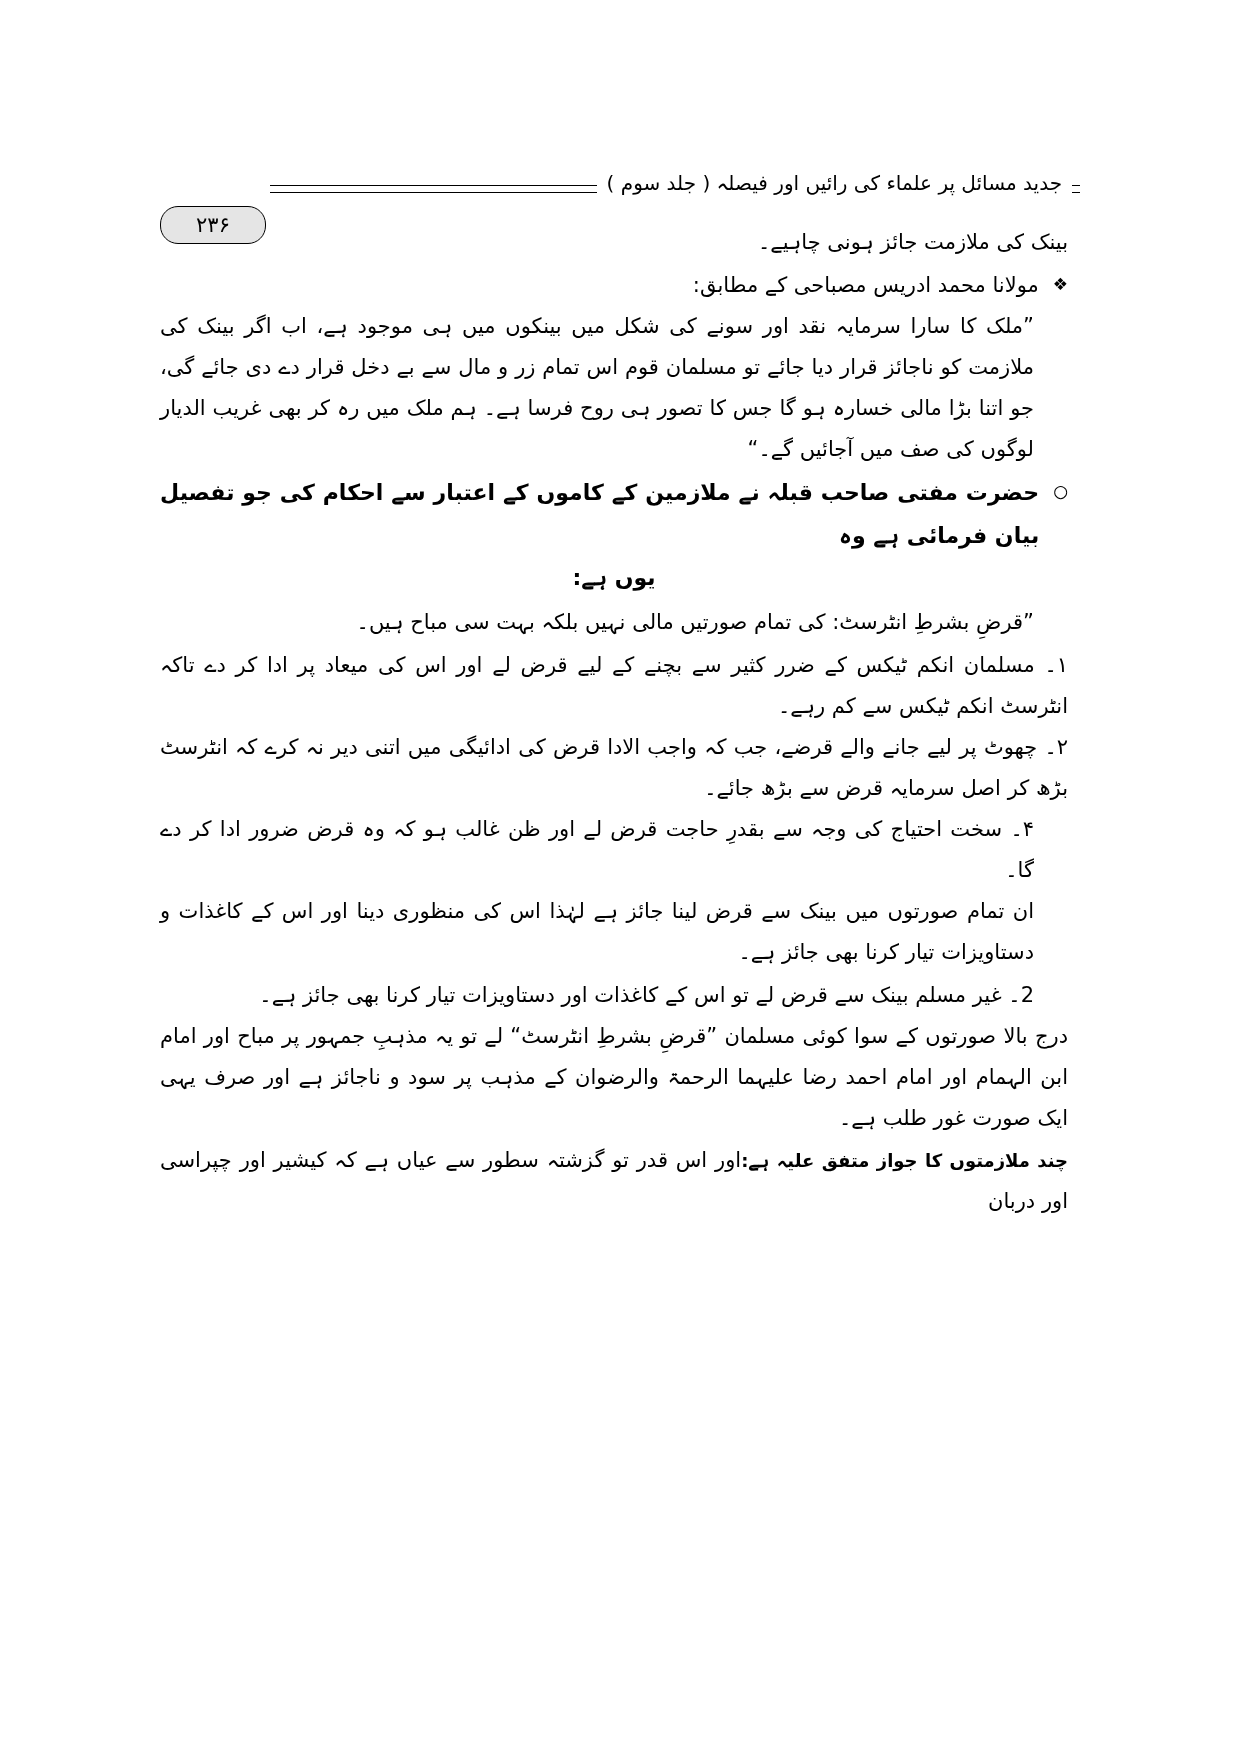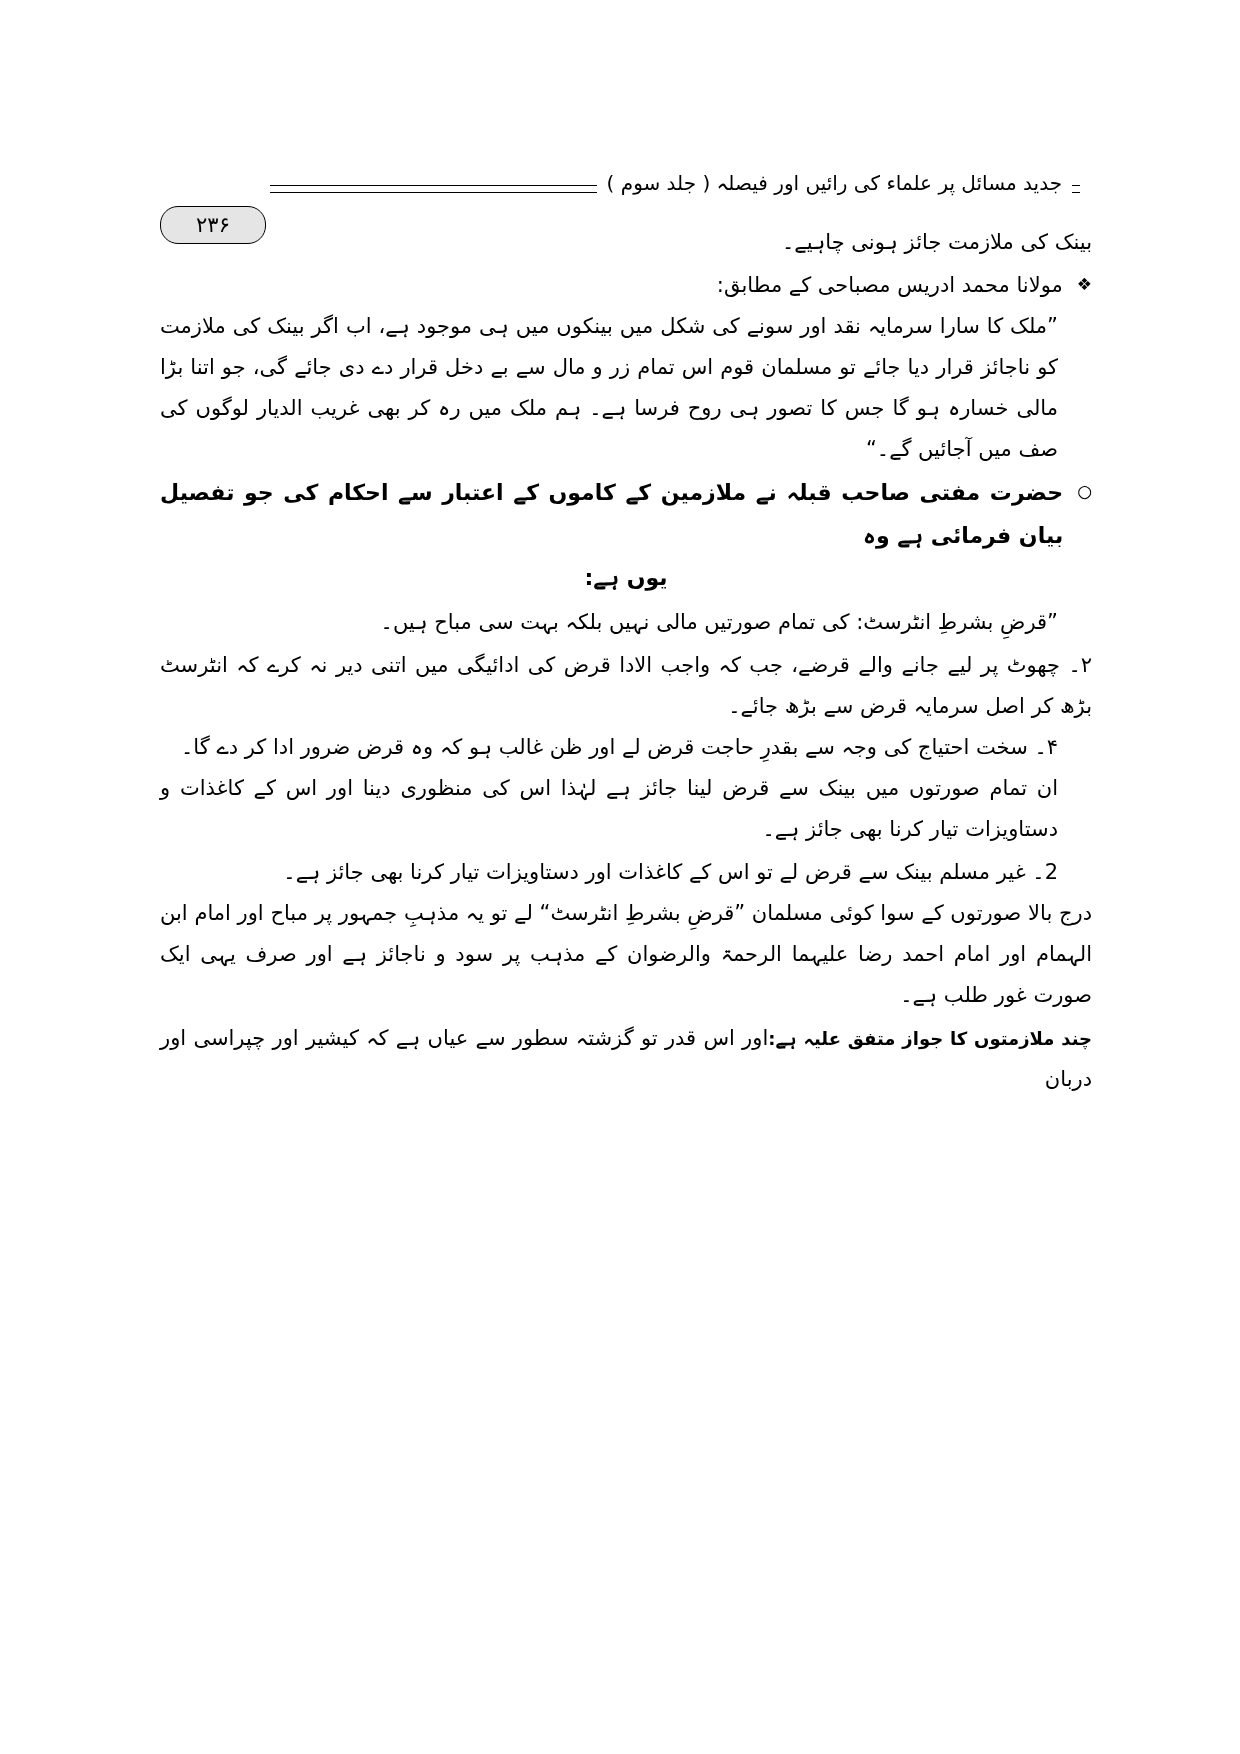--- a/index.html
+++ b/index.html
@@ -67,21 +67,21 @@
   .page-number-box span {
     font-size: 21px;
     letter-spacing: 1px;
   }
 
   
   .content {
     position: absolute;
     top: 222px;
     left: 160px;
-    right: 148px;
+    right: 172px;
     direction: rtl;
     text-align: justify;
     text-align-last: right;
   }
 
   .line {
     font-size: 21px;
     line-height: 1.95;
     margin: 0;
     direction: rtl;
@@ -164,20 +164,21 @@
 
     <div class="bullet-row">
       <div class="bullet-glyph">○</div>
       <div class="bullet-text line bold-line">حضرت مفتی صاحب قبلہ نے ملازمین کے کاموں کے اعتبار سے احکام کی جو تفصیل بیان فرمائی ہے وہ</div>
     </div>
 
     <p class="line para bold-line center">یوں ہے:</p>
 
     <p class="line para indent-quote">”قرضِ بشرطِ انٹرسٹ: کی تمام صورتیں مالی نہیں بلکہ بہت سی مباح ہیں۔</p>
 
+    <p class="line para num-item">۱۔ مسلمان انکم ٹیکس کے ضرر کثیر سے بچنے کے لیے قرض لے اور اس کی میعاد پر ادا کر دے تاکہ انٹرسٹ انکم ٹیکس سے کم رہے۔</p>
     <p class="line para num-item">۲۔ چھوٹ پر لیے جانے والے قرضے، جب کہ واجب الادا قرض کی ادائیگی میں اتنی دیر نہ کرے کہ انٹرسٹ بڑھ کر اصل سرمایہ قرض سے بڑھ جائے۔</p>
     <p class="line para num-item indent-quote">۴۔ سخت احتیاج کی وجہ سے بقدرِ حاجت قرض لے اور ظن غالب ہو کہ وہ قرض ضرور ادا کر دے گا۔</p>
 
     <p class="line para indent-quote">ان تمام صورتوں میں بینک سے قرض لینا جائز ہے لہٰذا اس کی منظوری دینا اور اس کے کاغذات و دستاویزات تیار کرنا بھی جائز ہے۔</p>
 
     <p class="line para num-item indent-quote">2۔ غیر مسلم بینک سے قرض لے تو اس کے کاغذات اور دستاویزات تیار کرنا بھی جائز ہے۔</p>
 
     <p class="line para">درج بالا صورتوں کے سوا کوئی مسلمان ”قرضِ بشرطِ انٹرسٹ“ لے تو یہ مذہبِ جمہور پر مباح اور امام ابن الہمام اور امام احمد رضا علیہما الرحمۃ والرضوان کے مذہب پر سود و ناجائز ہے اور صرف یہی ایک صورت غور طلب ہے۔</p>
 
     <p class="line para"><span class="heading-inline">چند ملازمتوں کا جواز متفق علیہ ہے:</span><span>اور اس قدر تو گزشتہ سطور سے عیاں ہے کہ کیشیر اور چپراسی اور دربان</span></p>

